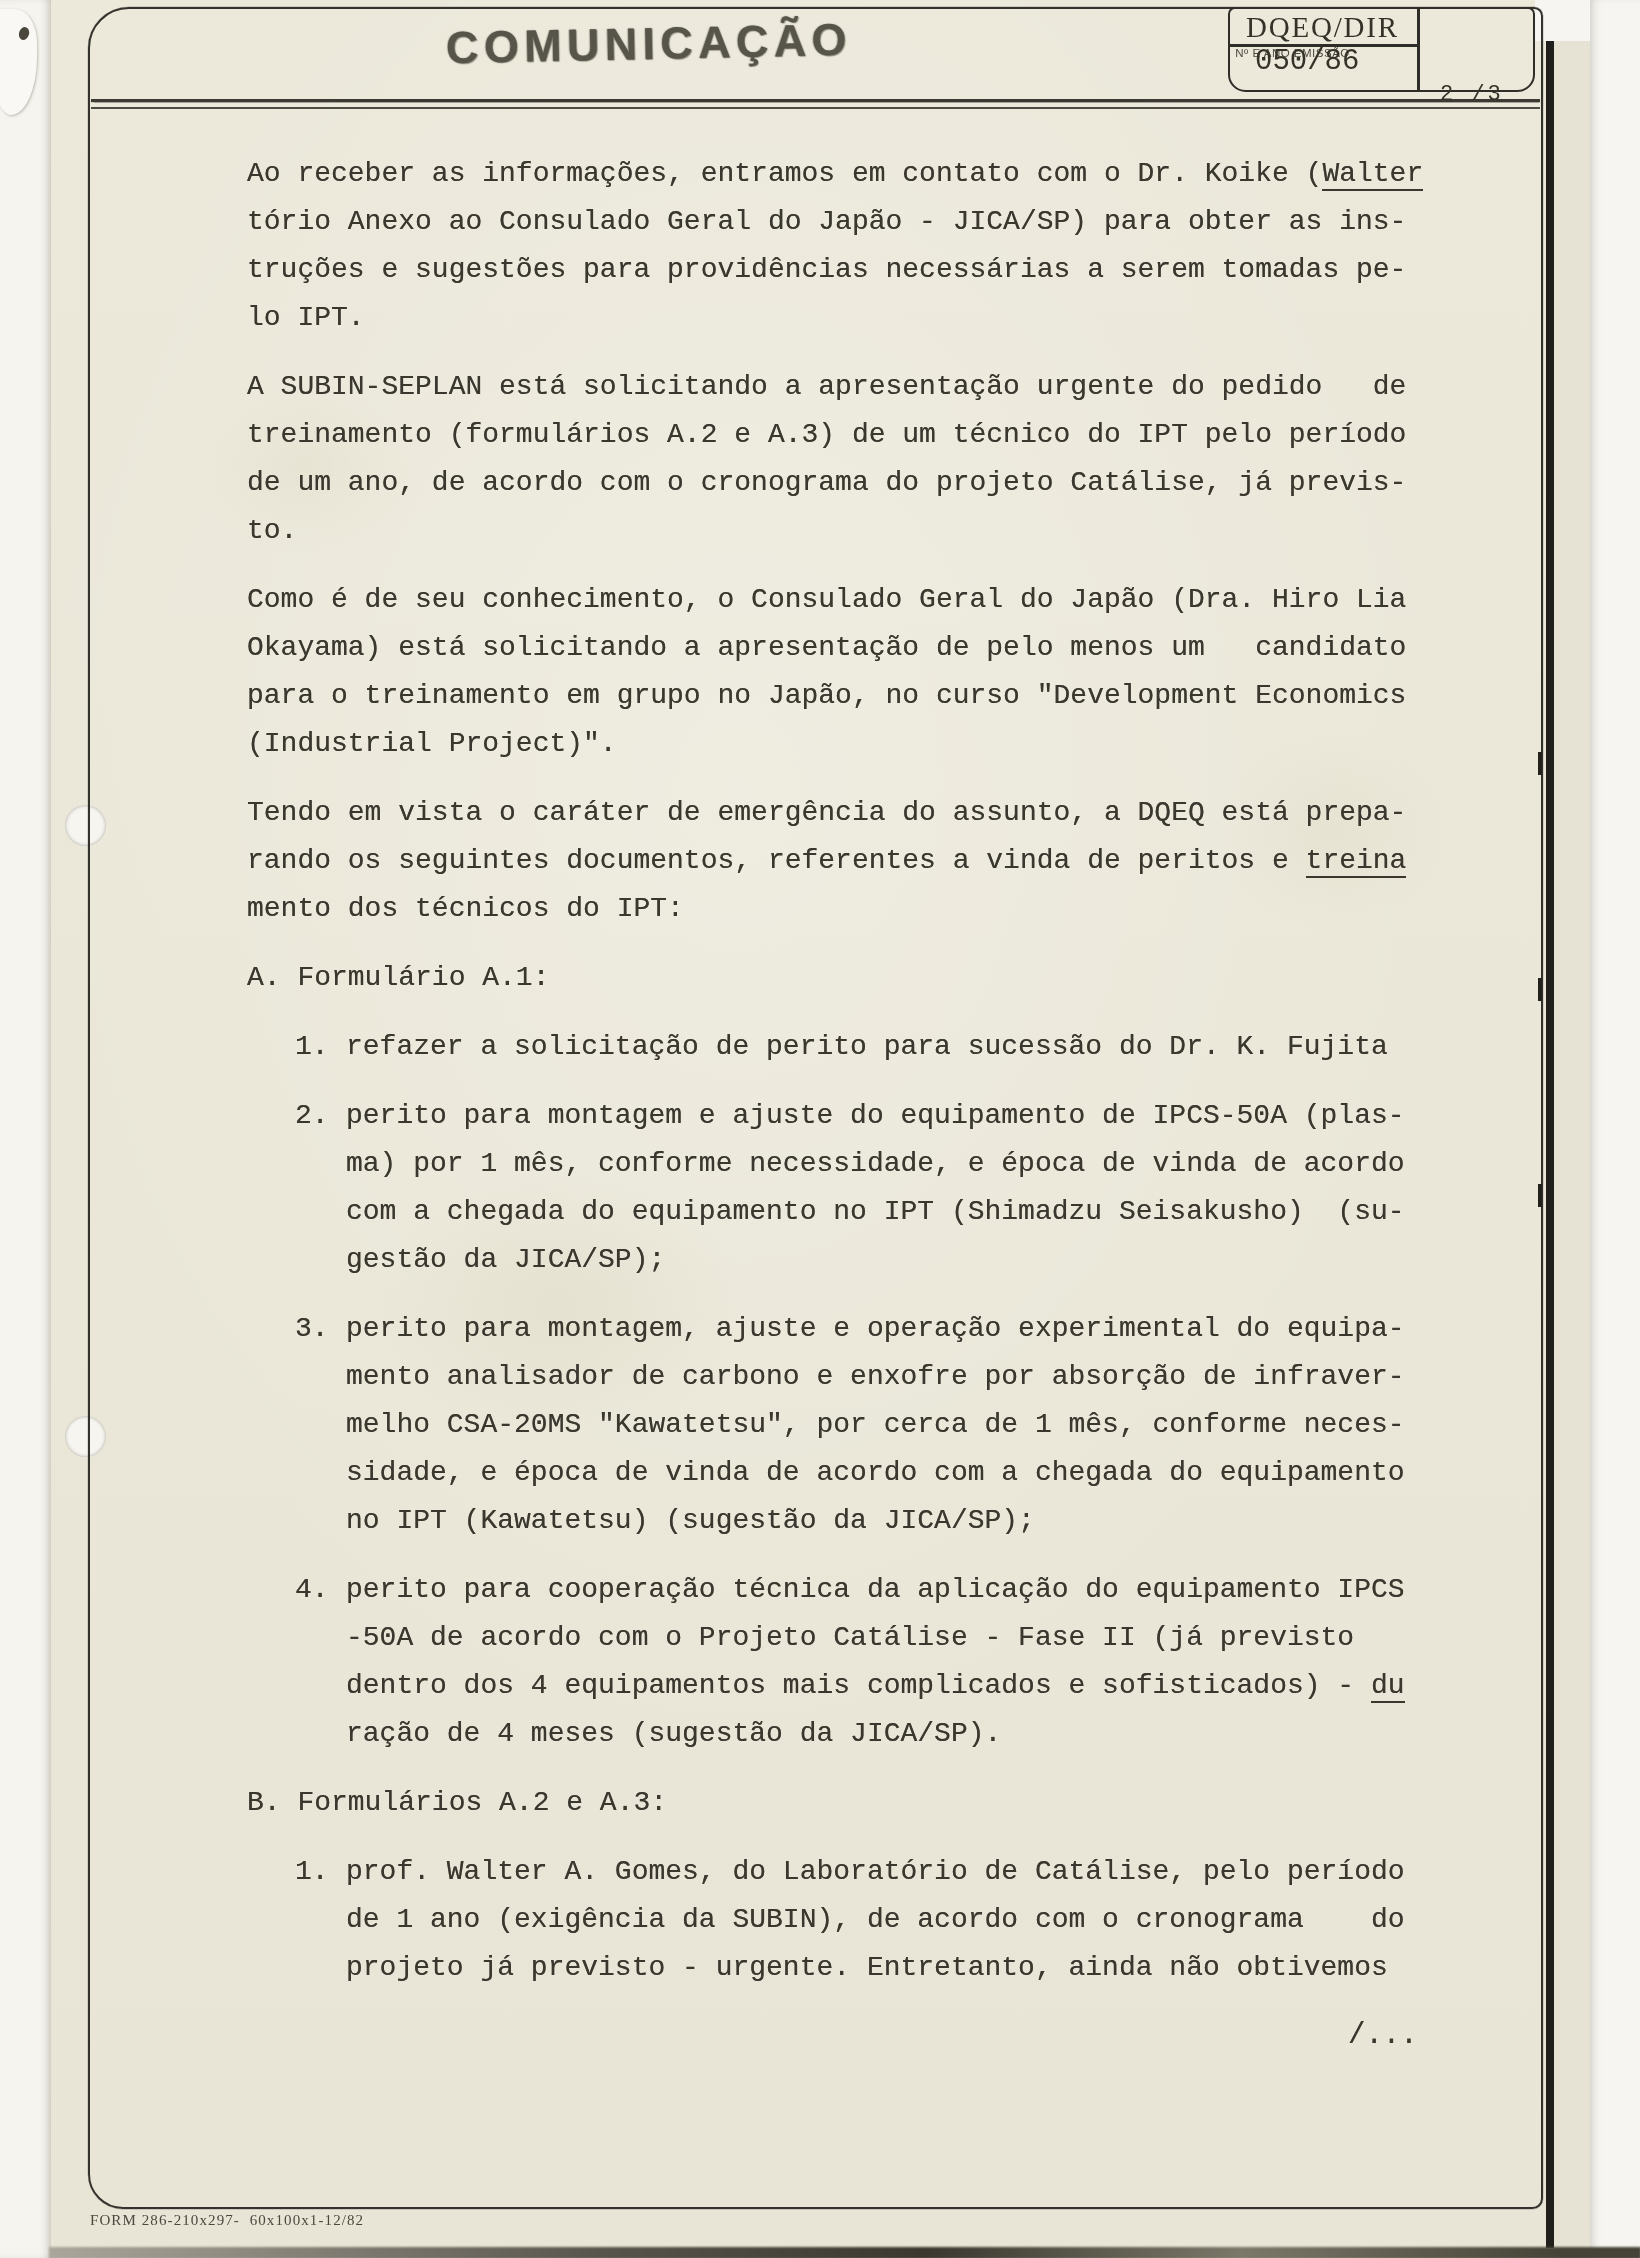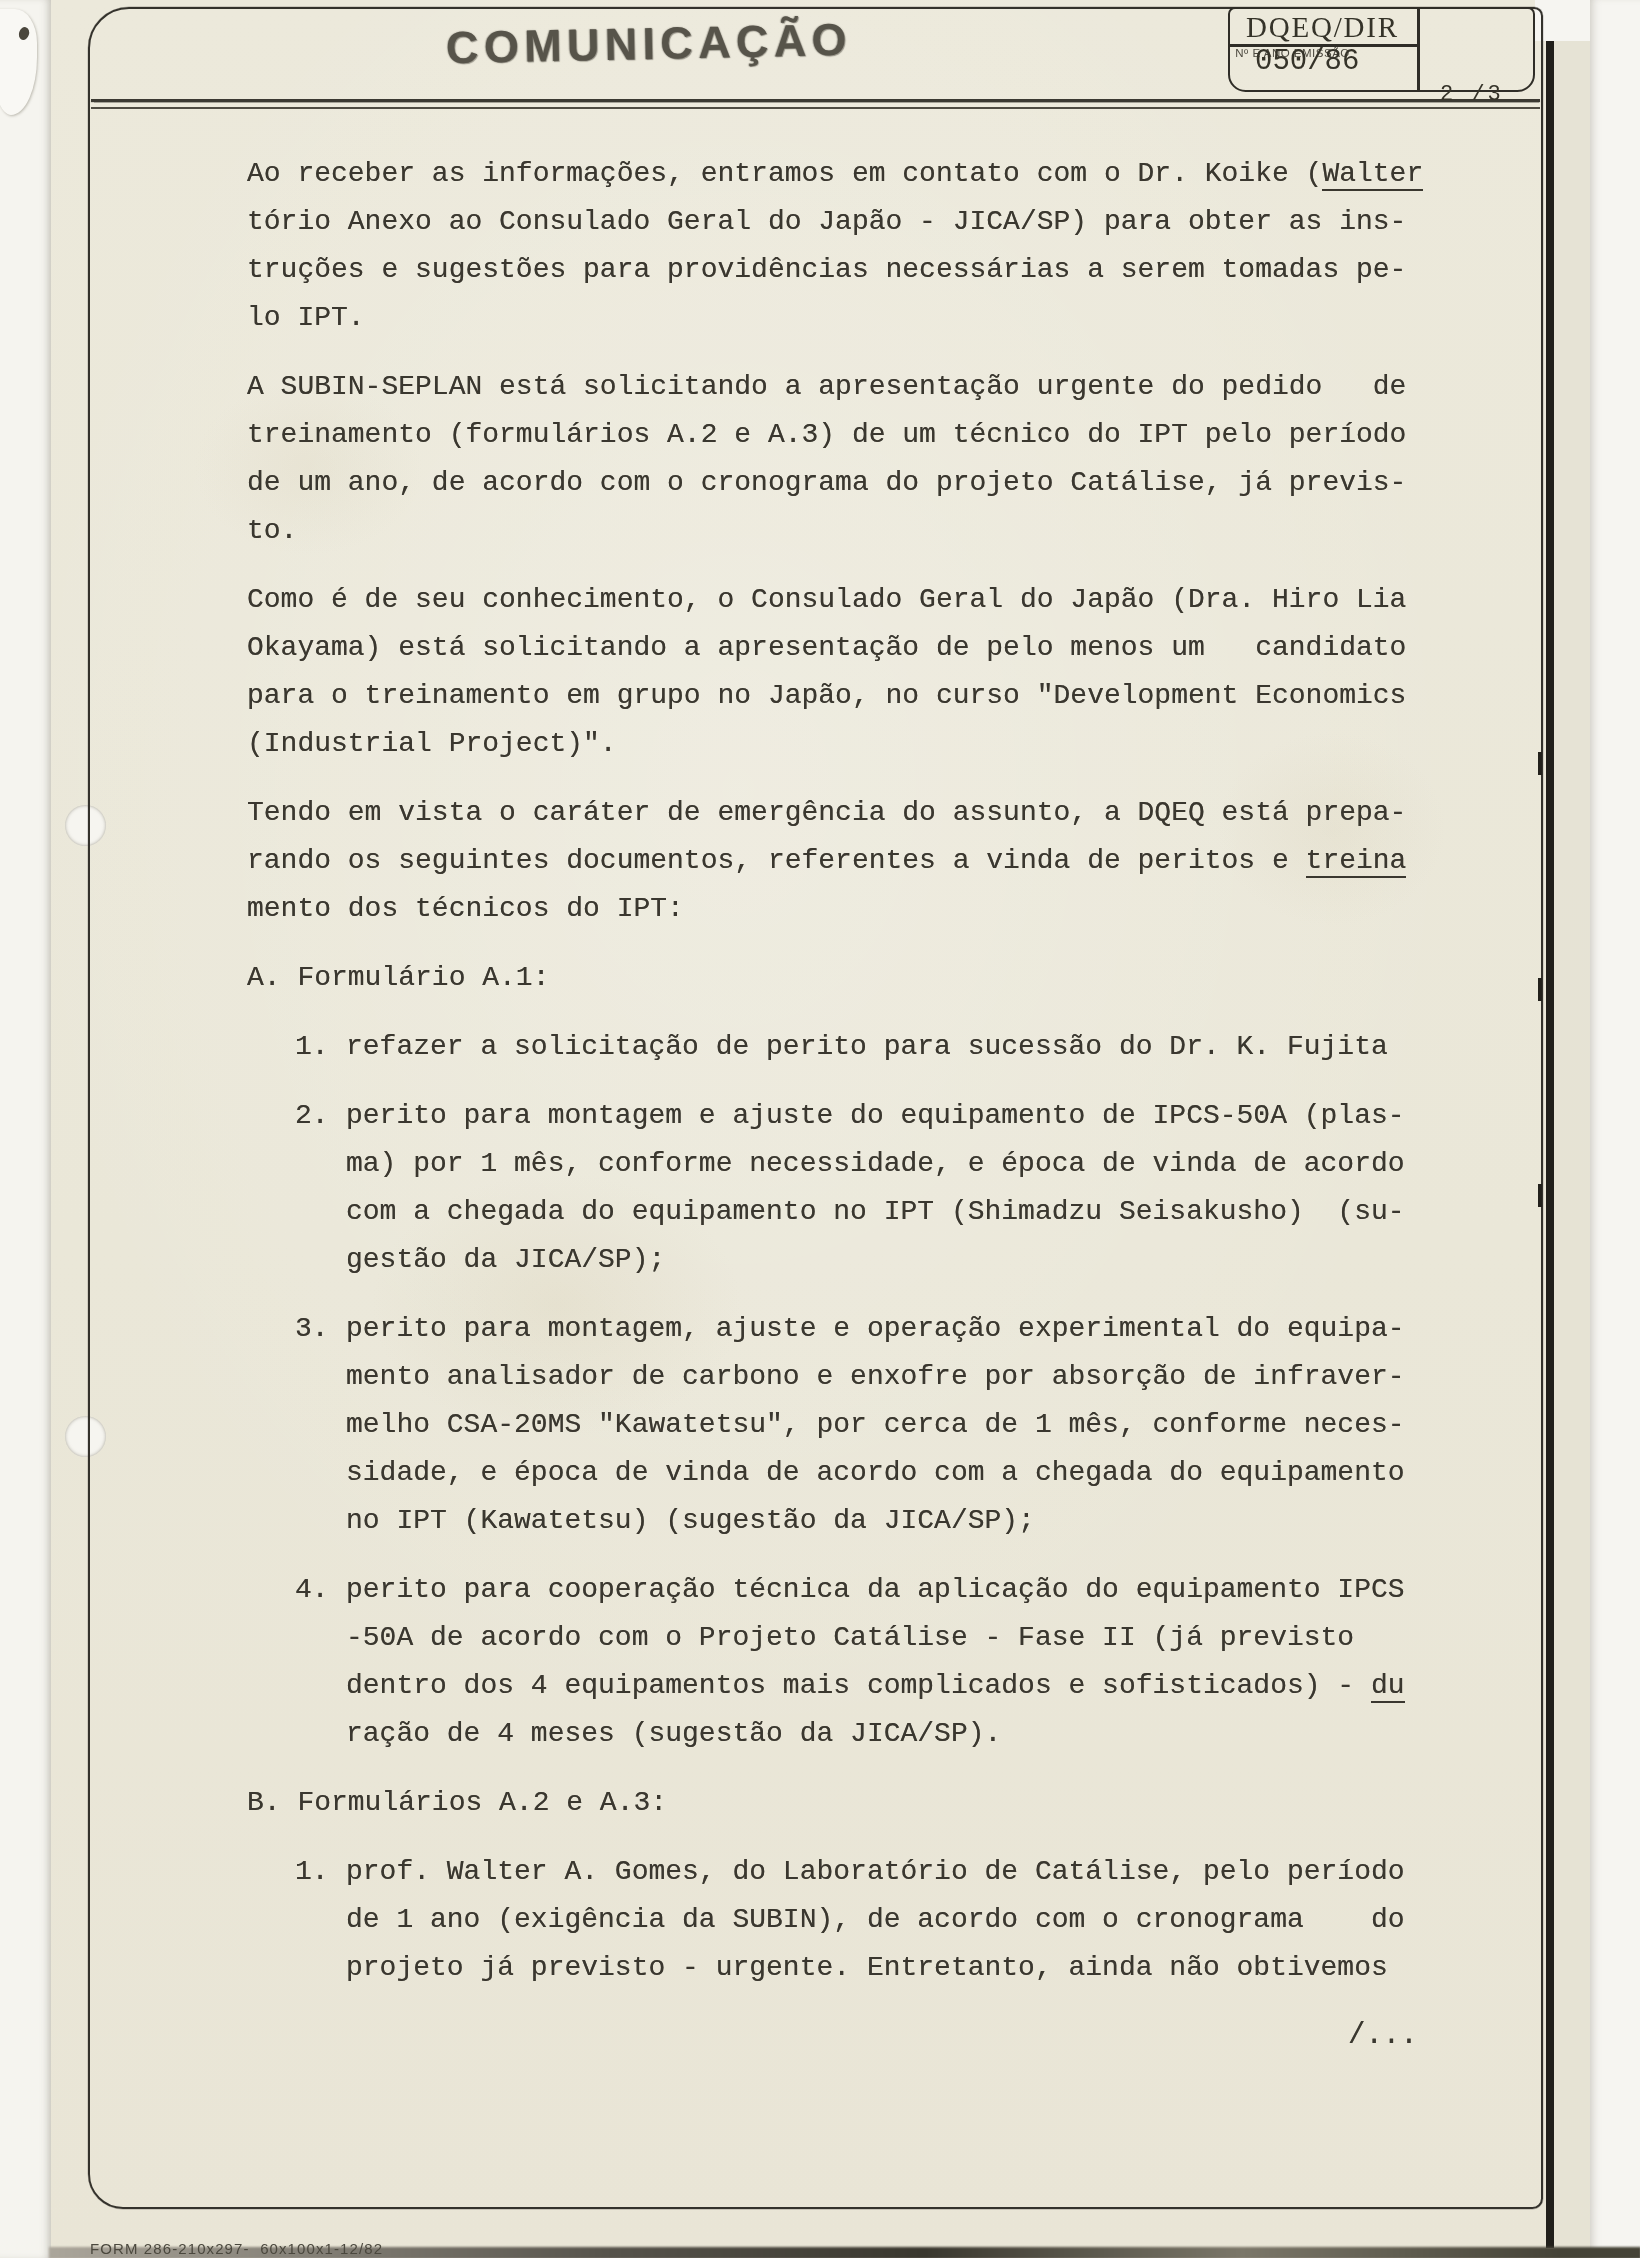--- a/index.html
+++ b/index.html
@@ -52,22 +52,22 @@
   .emission-number{position:absolute;left:25px;top:36px;font-size:29px;color:#353329;white-space:pre;}
   .pagenum{position:absolute;left:210px;top:44px;font-size:22px;letter-spacing:2.6px;color:#353329;white-space:pre;margin-top:29px;}
   
   .doc-body{left:247px;top:150px;width:1253px;font-size:28px;line-height:48px;color:#3a372f;
             text-shadow:0 0 0.6px rgba(58,55,47,.65);}
   .blk{margin-bottom:21px;white-space:pre;}
   .blk.item{position:relative;padding-left:99px;}
   .inum{position:absolute;left:48px;top:0;}
   .uu{border-bottom:2.6px solid #3a372f;}
   .cont{left:1348px;top:2019px;font-size:29px;color:#3a372f;text-shadow:0 0 0.6px rgba(58,55,47,.65);}
-  .form-code{left:90px;top:2212px;font-family:Liberation Sans, sans-serif;font-size:15px;
-             letter-spacing:1.1px;color:#4b483e;white-space:pre;margin-top:28px;}
+  .form-code{left:90px;top:2212px;font-family:Liberation Serif, serif;font-size:15px;
+             letter-spacing:1.1px;color:#4b483e;white-space:pre;}
 </style>
 </head>
 <body>
 
 <div id="stage">
 
   <div class="abs scanbed-left"></div>
   <div class="abs scanbed-right"></div>
   <div class="abs edge-gray"></div>
   <div class="abs edge-dark"></div>

